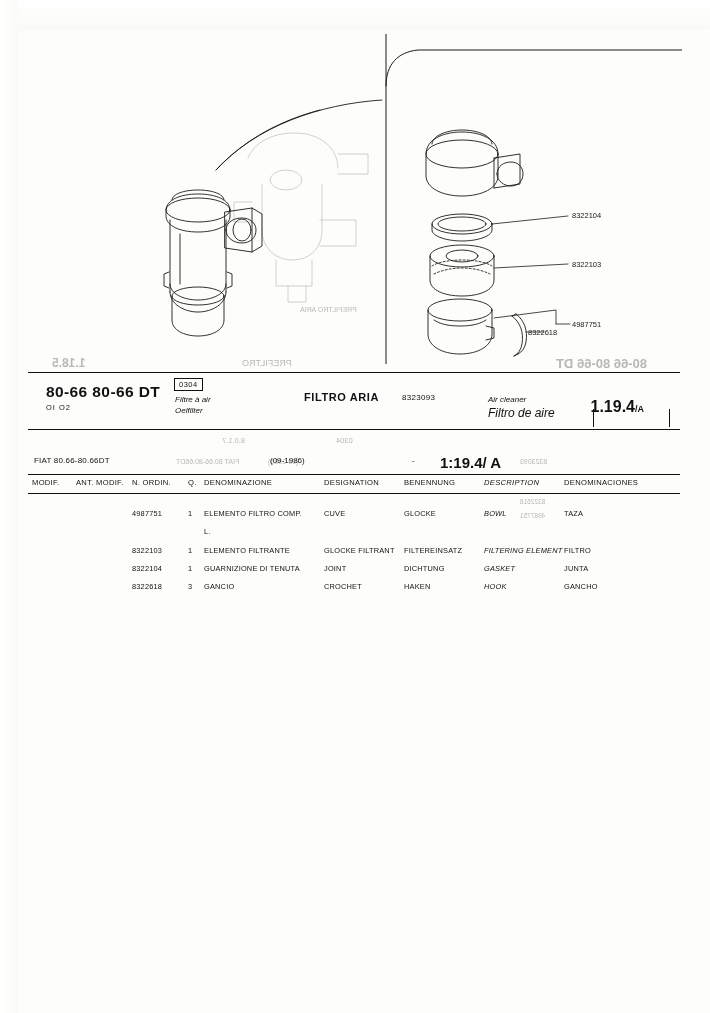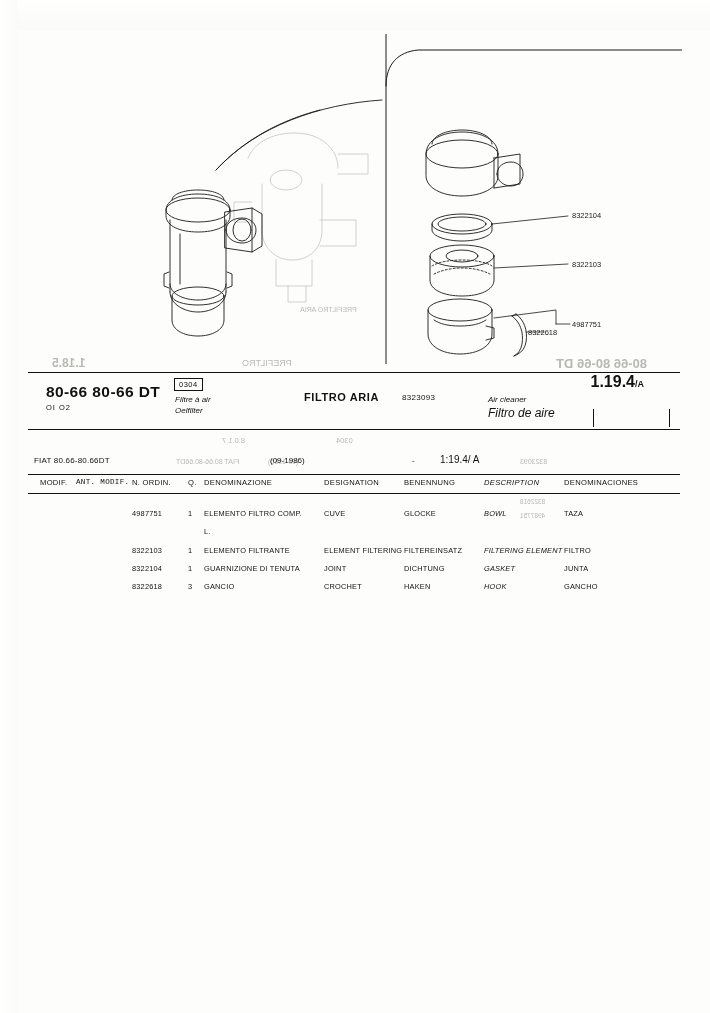--- a/index.html
+++ b/index.html
@@ -81,21 +81,21 @@
   }
   .sub-en {
     position: absolute; left: 460px; top: 22px;
     font-size: 8px; font-style: italic;
   }
   .sub-es {
     position: absolute; left: 460px; top: 33px;
     font-size: 12px; font-style: italic;
   }
   .tavola {
-    position: absolute; right: 36px; top: 0;
+    position: absolute; right: 36px; top: 25px;
     font-size: 16px; font-weight: bold;
   }
   .tavola .suffix { font-size: 9px; font-weight: bold; }
   .tick-l, .tick-r {
     position: absolute; top: 36px; width: 0; height: 18px;
     border-left: 1px solid #111;
   }
   .tick-l { right: 86px; }
   .tick-r { right: 10px; }
 
@@ -112,36 +112,36 @@
   
   .applic {
     position: absolute; left: 28px; top: 452px;
     width: 652px; height: 22px;
     border-bottom: 1px solid #111;
     font-size: 8px;
   }
   .applic .left { position: absolute; left: 6px; top: 4px; letter-spacing: .2px; }
   .applic .date { position: absolute; left: 242px; top: 4px; }
   .applic .dash { position: absolute; left: 384px; top: 4px; }
-  .applic .tav  { position: absolute; left: 412px; top: 2px; font-size: 10px; font-weight: normal; }
+  .applic .tav  { position: absolute; left: 412px; top: 2px; font-size: 15px; font-weight: bold; }
 
   
   .tbl {
     position: absolute; left: 28px; top: 478px; width: 652px;
   }
   .tbl .hrow {
     position: relative; height: 15px;
     font-size: 7.6px; letter-spacing: .3px;
   }
   .tbl .hrule {
     position: absolute; left: 0; top: 15px; width: 652px;
     border-top: 1.4px solid #111;
   }
-  .col-modif { position: absolute; left: 12px; text-align: center; }
-  .col-ant   { position: absolute; left: 48px; font-family: Liberation Mono, monospace; }
+  .col-modif { position: absolute; left: 4px; text-align: center; }
+  .col-ant   { position: absolute; left: 48px; }
   .col-nord  { position: absolute; left: 104px; }
   .col-q     { position: absolute; left: 160px; }
   .col-den   { position: absolute; left: 176px; }
   .col-des   { position: absolute; left: 296px; }
   .col-ben   { position: absolute; left: 376px; }
   .col-dsc   { position: absolute; left: 456px; font-style: italic; }
   .col-dens  { position: absolute; left: 536px; }
 
   .rows { position: relative; margin-top: 8px; height: 60px; font-size: 7.4px; }
   .row { position: relative; height: 9px; }
@@ -320,21 +320,21 @@
         <span class="col-dens">TAZA</span>
       </div>
       <div class="row" style="top:17px;">
         <span class="cont">L.</span>
       </div>
 
       <div class="row" style="top:27px;">
         <span class="col-nord">8322103</span>
         <span class="col-q">1</span>
         <span class="col-den">ELEMENTO FILTRANTE</span>
-        <span class="col-des">ELEMENT FILTERING</span>
+        <span class="col-des">GLOCKE FILTRANT</span>
         <span class="col-ben">FILTEREINSATZ</span>
         <span class="col-dsc">FILTERING ELEMENT</span>
         <span class="col-dens">FILTRO</span>
       </div>
 
       <div class="row" style="top:36px;">
         <span class="col-nord">8322104</span>
         <span class="col-q">1</span>
         <span class="col-den">GUARNIZIONE DI TENUTA</span>
         <span class="col-des">JOINT</span>

